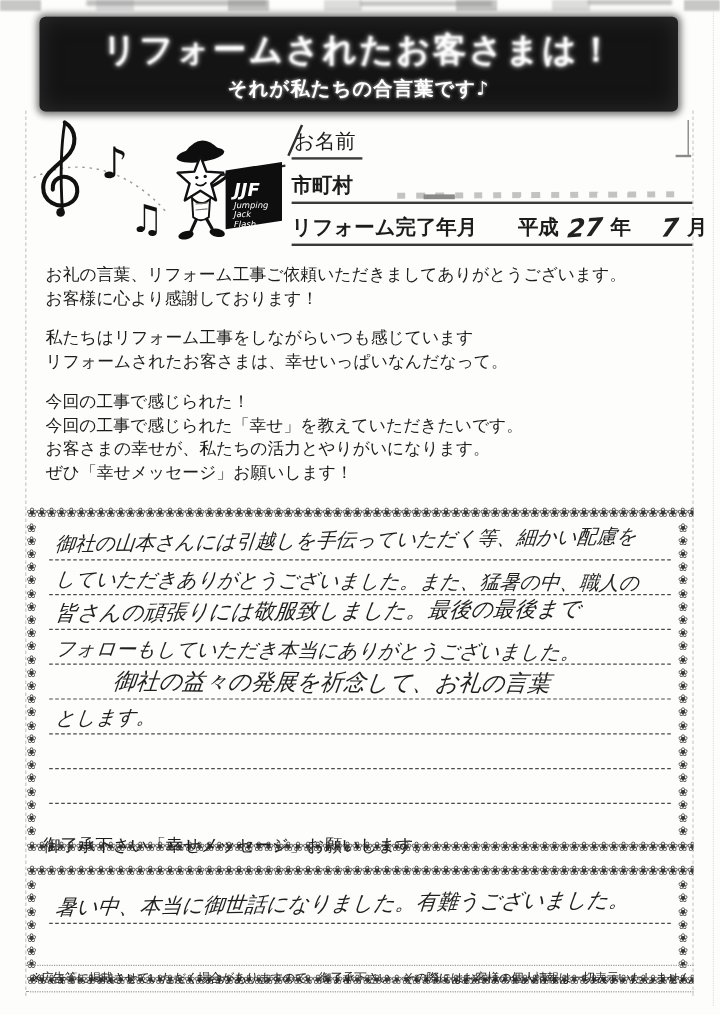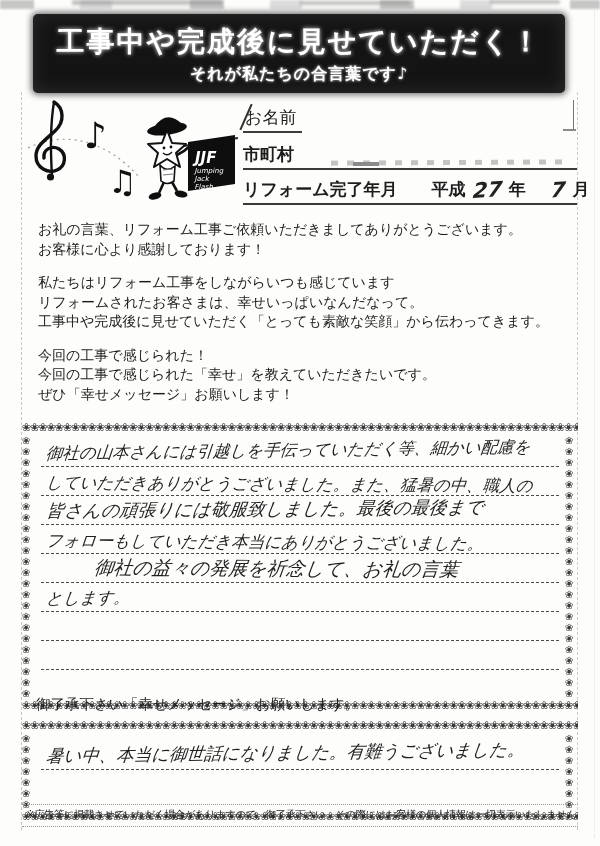--- a/index.html
+++ b/index.html
@@ -89,21 +89,21 @@
   <div class="smudge" style="left:72px; top:0; width:150px; height:5px;"></div>
   <div class="smudge" style="left:300px; top:1px; width:110px; height:4px;"></div>
   <div class="smudge" style="left:490px; top:0; width:70px; height:4px;"></div>
   <div class="edge-line edge-left"></div>
   <div class="edge-line edge-right"></div>
   <div class="edge-line edge-far"></div>
   <div class="tick-r"></div>
   <div class="dash-r"></div>
 
   <div class="banner">
-    <div class="banner-l1">工事中や完成後に見せていただく！</div>
+    <div class="banner-l1">リフォームされたお客さまは！</div>
     <div class="banner-l2">それが私たちの合言葉です♪</div>
   </div>
 
   <svg class="mascot" width="214" height="106" viewBox="0 0 214 106">
     <path d="M4 52 C 40 34, 82 44, 114 80" stroke="#9a9a9a" stroke-width="1.2" stroke-dasharray="2 4" fill="none"></path>
 
     <g>
       <path d="M30 6 C 40 12 41 26 31 35 C 20 45 12 50 12 60 C 12 72 24 78 33 74 C 42 70 43 58 35 53 C 28 49 19 53 20 62" fill="none" stroke="#111" stroke-width="3.4" stroke-linecap="round"></path>
       <path d="M30 6 C 27 24 26 48 28 80" fill="none" stroke="#111" stroke-width="2.4"></path>
       <circle cx="26.5" cy="81" r="3.6" fill="#111"></circle>
@@ -163,26 +163,26 @@
   <div class="intro">
     <p>
       </p>
       <div class="tl">お礼の言葉、リフォーム工事ご依頼いただきましてありがとうございます。</div>
       <div class="tl">お客様に心より感謝しております！</div>
     <p></p>
     <p>
       </p>
       <div class="tl">私たちはリフォーム工事をしながらいつも感じています</div>
       <div class="tl">リフォームされたお客さまは、幸せいっぱいなんだなって。</div>
-      <div class="tl">工事中や完成後に見せていただく「とっても素敵な笑顔」から伝わってきます。</div>
     <p></p>
     <p>
       </p>
       <div class="tl">今回の工事で感じられた！</div>
       <div class="tl">今回の工事で感じられた「幸せ」を教えていただきたいです。</div>
+      <div class="tl">お客さまの幸せが、私たちの活力とやりがいになります。</div>
       <div class="tl">ぜひ「幸せメッセージ」お願いします！</div>
     <p></p>
   </div>
 
   <div class="decor-box msg-box">
     <div class="fb-h">❀❀❀❀❀❀❀❀❀❀❀❀❀❀❀❀❀❀❀❀❀❀❀❀❀❀❀❀❀❀❀❀❀❀❀❀❀❀❀❀❀❀❀❀❀❀❀❀❀❀❀❀❀❀❀❀❀❀❀❀❀❀❀❀❀❀❀❀❀❀❀❀❀❀❀❀❀❀❀❀</div>
     <div class="box-mid">
       <div class="fb-v">❀❀❀❀❀❀❀❀❀❀❀❀❀❀❀❀❀❀❀❀❀❀❀❀</div>
       <div class="rules">
         <div class="rule-line">

